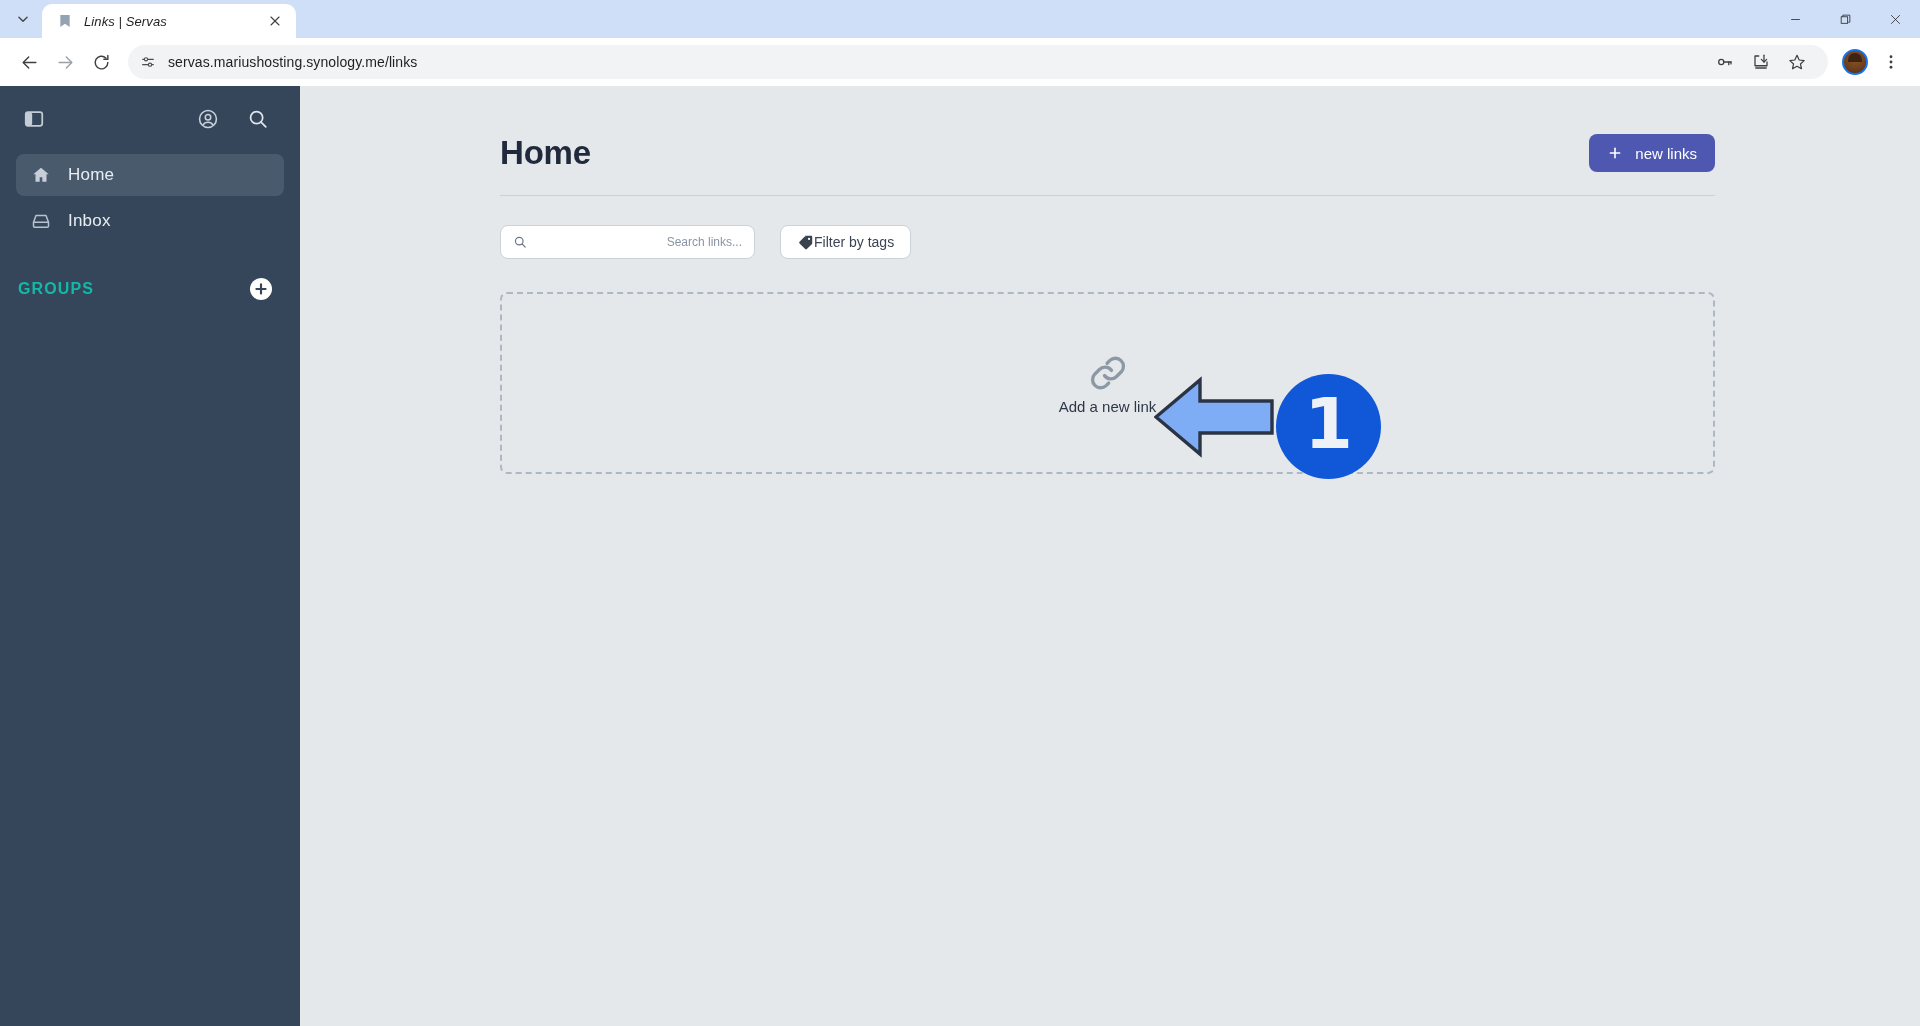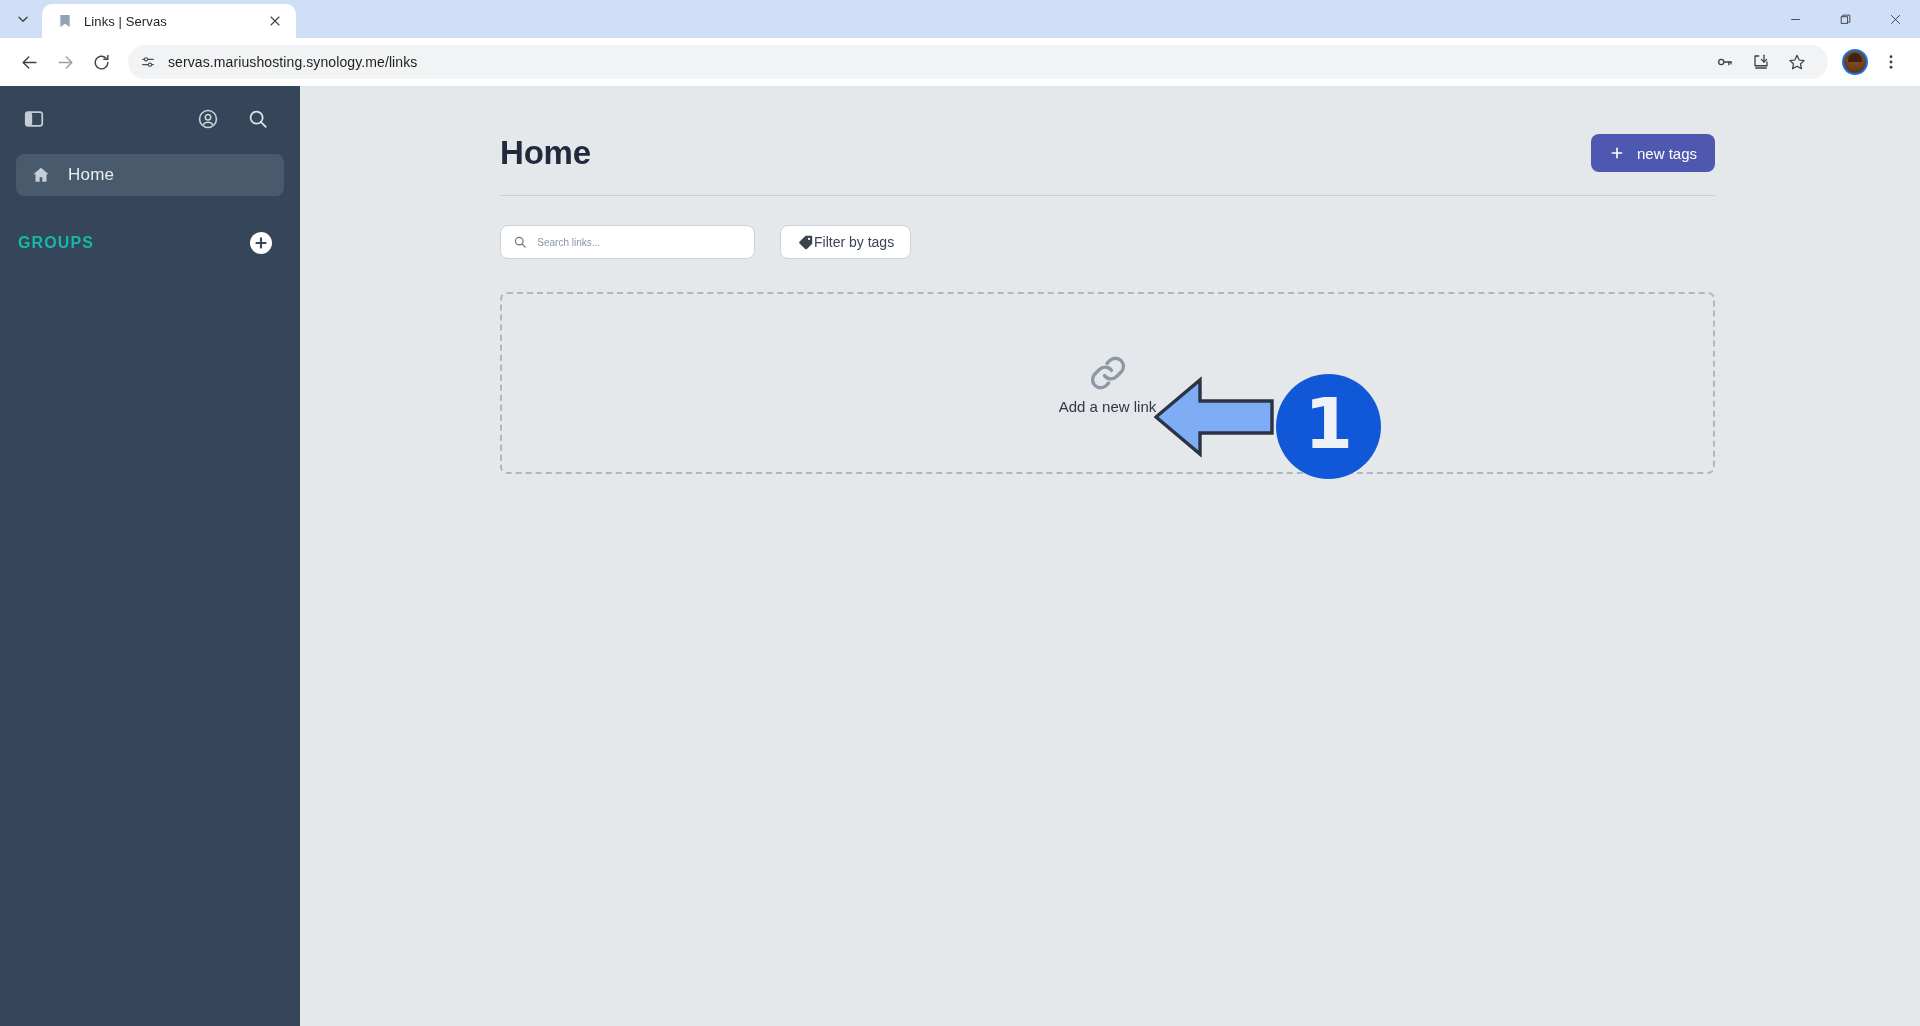--- a/index.html
+++ b/index.html
@@ -20,20 +20,21 @@
   .tab-search {
     width: 38px; height: 30px; margin-bottom: 4px;
     display: flex; align-items: center; justify-content: center;
     border-radius: 6px; cursor: pointer;
   }
   .tab {
     display: flex; align-items: center; gap: 10px;
     width: 254px; height: 34px; background: #ffffff;
     border-radius: 10px 10px 0 0; padding: 0 10px 0 14px;
     position: relative;
+    font-style: italic;
   }
   .tab-favicon { width: 18px; height: 18px; flex: 0 0 18px; display:flex; align-items:center; justify-content:center;}
   .tab-title {
     font-size: 13px; color: #1f1f1f; white-space: nowrap;
     overflow: hidden; text-overflow: ellipsis; flex: 1;
     letter-spacing: .1px;
   }
   .tab-close {
     width: 22px; height: 22px; border-radius: 50%;
     display: flex; align-items: center; justify-content: center;
@@ -126,22 +127,22 @@
     font-size: 15px; font-family: "Liberation Sans", sans-serif;
   }
   .divider { height: 1px; background: #c9d1da; margin-top: 23px; }
 
   .filters { display: flex; align-items: center; gap: 25px; margin-top: 29px; }
   .search-box {
     width: 255px; height: 34px; background: #ffffff; border: 1px solid #cbd2da;
     border-radius: 8px; display: flex; align-items: center; gap: 10px; padding: 0 12px;
   }
   .search-box input {
-    border: none; outline: none; font-size: 10px; color: #3d4654;
-    font-family: "Liberation Sans", sans-serif; background: transparent; width: 100%;
+    border: none; outline: none; font-size: 12px; color: #3d4654;
+    font-family: "Liberation Sans", sans-serif; background: transparent; width: 100%; text-align: right;
   }
   .search-box input::placeholder { color: #8a94a3; }
   .btn-filter {
     height: 34px; background: #ffffff; border: 1px solid #cbd2da; border-radius: 8px;
     display: flex; align-items: center; padding: 0 16px; cursor: pointer;
     font-size: 14px; color: #3b4454; font-family: "Liberation Sans", sans-serif;
   }
 
   .empty-state {
     margin-top: 33px; height: 182px;
@@ -309,20 +310,29 @@
 
       <nav class="sb-nav">
         <div class="sb-item active">
           <span class="sb-icon">
             <svg width="20" height="20" viewBox="0 0 24 24" fill="#c6ced9">
               <path d="M12 3.2 2.8 11h2.6v9.2h5v-5.6h3.2v5.6h5V11h2.6z"></path>
             </svg>
           </span>
           <span class="sb-label">Home</span>
         </div>
+        <div class="sb-item">
+          <span class="sb-icon">
+            <svg width="20" height="20" viewBox="0 0 24 24" fill="none" stroke="#b8c2ce" stroke-width="1.8" stroke-linejoin="round">
+              <path d="M3 13.5 6 5.5h12l3 8v4.5a1.5 1.5 0 0 1-1.5 1.5h-15A1.5 1.5 0 0 1 3 18z"></path>
+              <line x1="3" y1="13.5" x2="21" y2="13.5"></line>
+            </svg>
+          </span>
+          <span class="sb-label">Inbox</span>
+        </div>
       </nav>
 
       <div class="sb-section">
         <span class="sb-section-title">GROUPS</span>
         <span class="sb-add-btn">
           <svg width="20" height="20" viewBox="0 0 24 24">
             <circle cx="12" cy="12" r="11" fill="#ffffff"></circle>
             <path d="M12 6.5v11M6.5 12h11" stroke="#36465a" stroke-width="2.6" stroke-linecap="round"></path>
           </svg>
         </span>
@@ -332,21 +342,21 @@
     <main class="main">
       <div class="main-inner">
 
         <div class="main-head">
           <h1 class="page-title">Home</h1>
           <button class="btn-newlink">
             <svg width="16" height="16" viewBox="0 0 24 24" stroke="#ffffff" stroke-width="2.4" stroke-linecap="round">
               <line x1="12" y1="5" x2="12" y2="19"></line>
                 <line x1="5" y1="12" x2="19" y2="12"></line>
             </svg>
-            <span>new tags</span>
+            <span>new links</span>
           </button>
         </div>
 
         <div class="divider"></div>
 
         <div class="filters">
           <div class="search-box">
             <svg width="16" height="16" viewBox="0 0 24 24" fill="none" stroke="#6b7686" stroke-width="2" stroke-linecap="round">
               <circle cx="10.5" cy="10.5" r="6.4"></circle>
                 <line x1="15.4" y1="15.4" x2="20.5" y2="20.5"></line>

